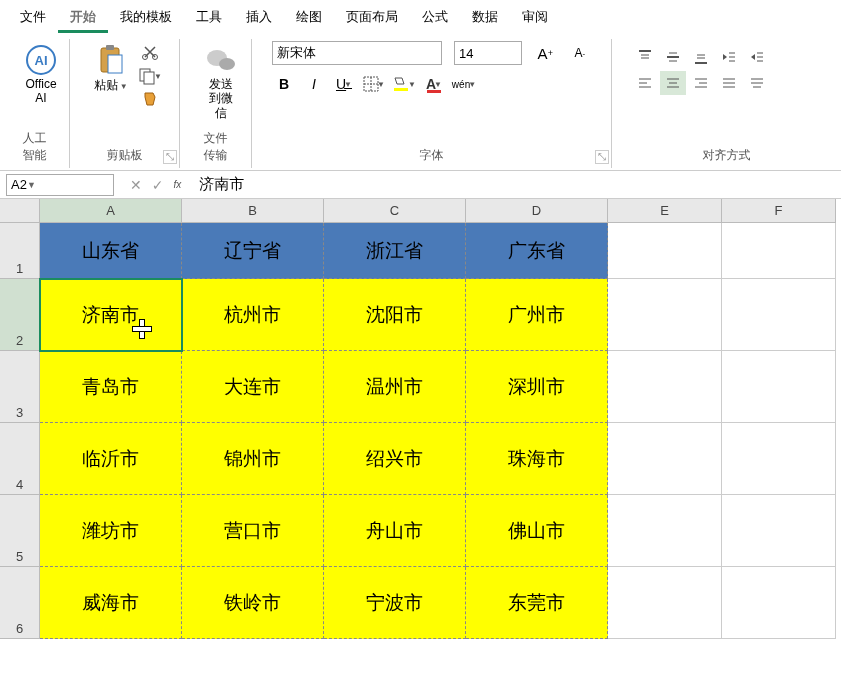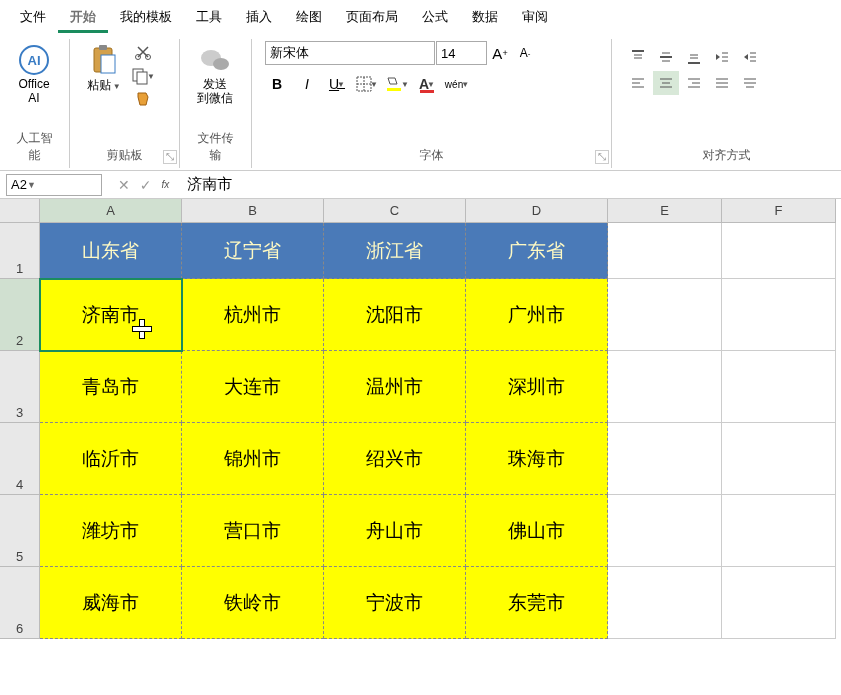--- a/index.html
+++ b/index.html
@@ -5,43 +5,43 @@
 * { box-sizing: border-box; margin: 0; padding: 0; font-family: "Microsoft YaHei", sans-serif; }
 body { background: #fff; width: 841px; height: 695px; overflow: hidden; position: relative; }
 
 
 .menubar { display: flex; gap: 0; padding: 4px 8px 0; font-size: 13px; }
 .menubar .menuitem { padding: 4px 12px; cursor: pointer; }
 .menubar .menuitem.active { color: #737373; border-bottom: 3px solid #1a8c5e; font-weight: bold; }
 
 
 .ribbon { display: flex; border-bottom: 1px solid #ccc; padding: 6px 0 2px; height: 138px; }
-.group { border-right: 1px solid #ccc; padding: 2px 13px; display: flex; flex-direction: column; justify-content: space-between; position: relative; }
+.group { border-right: 1px solid #ccc; padding: 2px 20px; display: flex; flex-direction: column; justify-content: space-between; position: relative; }
 .group-label { text-align: center; font-size: 12px; color: #555; margin-top: auto; padding-bottom: 2px; }
 .group-body { flex: 1; display: flex; align-items: flex-start; gap: 6px; }
 .big-btn { display: flex; flex-direction: column; align-items: center; justify-content: center; padding: 2px 4px; cursor: pointer; font-size: 12px; }
 .big-btn .ico { width: 34px; height: 34px; display: flex; align-items: center; justify-content: center; }
 .mini-col { display: flex; flex-direction: column; gap: 2px; }
 .mini-ico { width: 24px; height: 22px; display: flex; align-items: center; justify-content: center; cursor: pointer; }
 
-.font-group .top-row { display: flex; gap: 1px; align-items: center; margin-bottom: 8px; }
+.font-group .top-row { display: flex; gap: 12px; align-items: center; margin-bottom: 8px; }
 .font-select { width: 170px; height: 24px; border: 1px solid #aaa; font-size: 13px; padding: 0 4px; background: #fff; }
-.size-select { width: 51px; height: 24px; border: 1px solid #aaa; font-size: 13px; padding: 0 4px; background: #fff; }
+.size-select { width: 68px; height: 24px; border: 1px solid #aaa; font-size: 13px; padding: 0 4px; background: #fff; }
 .font-group .bot-row { display: flex; gap: 6px; align-items: center; }
 .fmt-btn { width: 24px; height: 22px; display: flex; align-items: center; justify-content: center; cursor: pointer; font-size: 14px; }
 .drop-arrow { font-size: 8px; color: #555; margin-left: -2px; }
 
 .align-grid { display: grid; grid-template-columns: repeat(5, 26px); grid-template-rows: repeat(2, 24px); gap: 2px; }
 .align-cell { display: flex; align-items: center; justify-content: center; cursor: pointer; }
 
 .launcher { position: absolute; bottom: 4px; right: 2px; font-size: 10px; color: #888; cursor: pointer; width: 14px; height: 14px; border: 1px solid #ccc; display: flex; align-items: center; justify-content: center; }
 
 
 .formula-bar { display: flex; align-items: center; border-bottom: 1px solid #ccc; height: 28px; }
-.name-box { width: 96px; height: 22px; border: 1px solid #aaa; margin: 0 6px; font-size: 13px; padding: 0 4px; display: flex; align-items: center; }
+.name-box { width: 108px; height: 22px; border: 1px solid #aaa; margin: 0 6px; font-size: 13px; padding: 0 4px; display: flex; align-items: center; }
 .name-box .dd { font-size: 9px; color: #666; }
 .fx-btns { display: flex; gap: 10px; padding: 0 10px; color: #999; font-size: 14px; align-items: center; }
 .fx-label { font-style: italic; font-size: 10px; color: #555; }
 .formula-input { flex: 1; height: 22px; border: none; font-size: 15px; padding: 0 8px; outline: none; }
 
 
 .grid-area { position: relative; }
 .corner { position: absolute; left: 0; top: 0; width: 40px; height: 24px; background: #e8e8e8; border-right: 1px solid #bbb; border-bottom: 1px solid #bbb; }
 .col-headers { display: flex; margin-left: 40px; height: 24px; }
 .col-h { width: 142px; background: #e8e8e8; border-right: 1px solid #bbb; border-bottom: 1px solid #bbb; display: flex; align-items: center; justify-content: center; font-size: 13px; color: #444; }
@@ -49,21 +49,21 @@
 
 .grid-row { display: flex; }
 .row-h { width: 40px; background: #e8e8e8; border-right: 1px solid #bbb; border-bottom: 1px solid #bbb; display: flex; align-items: flex-end; justify-content: center; font-size: 13px; color: #444; padding-bottom: 2px; }
 .row-h.sel { background: #d0e0d0; }
 .cell { border-right: 1px solid #ccc; border-bottom: 1px solid #ccc; display: flex; align-items: center; justify-content: center; font-size: 19px; }
 .row1 .row-h, .row1 .cell { height: 56px; }
 .rowN .row-h, .rowN .cell { height: 72px; }
 .cw { width: 142px; }
 .cwn { width: 114px; }
 
-.hdr-cell { background: #4a7ab8; color: #fef9c3; border-right: 1px dashed #888; border-bottom: 1px dashed #888; }
+.hdr-cell { background: #4a7ab8; color: #000000; border-right: 1px dashed #888; border-bottom: 1px dashed #888; }
 .data-cell { background: #ffff00; border-right: 1px dashed #888; border-bottom: 1px dashed #888; }
 .empty-cell { background: #fff; }
 
 .active-cell { outline: 2px solid #1a8c5e; outline-offset: -1px; position: relative; }
 .cursor-cross { position: absolute; width: 18px; height: 18px; pointer-events: none; }
 .cursor-cross::before, .cursor-cross::after { content: ''; position: absolute; background: #fff; border: 1px solid #000; }
 .cursor-cross::before { left: 7px; top: 0; width: 4px; height: 18px; }
 .cursor-cross::after { left: 0; top: 7px; width: 18px; height: 4px; }
 
 svg { display: block; }

